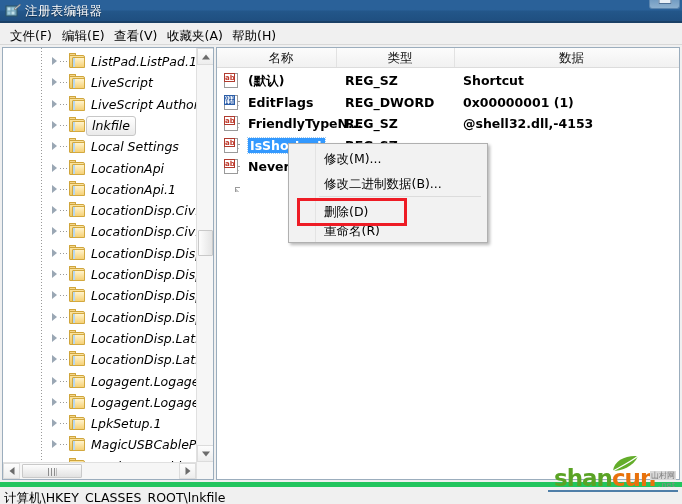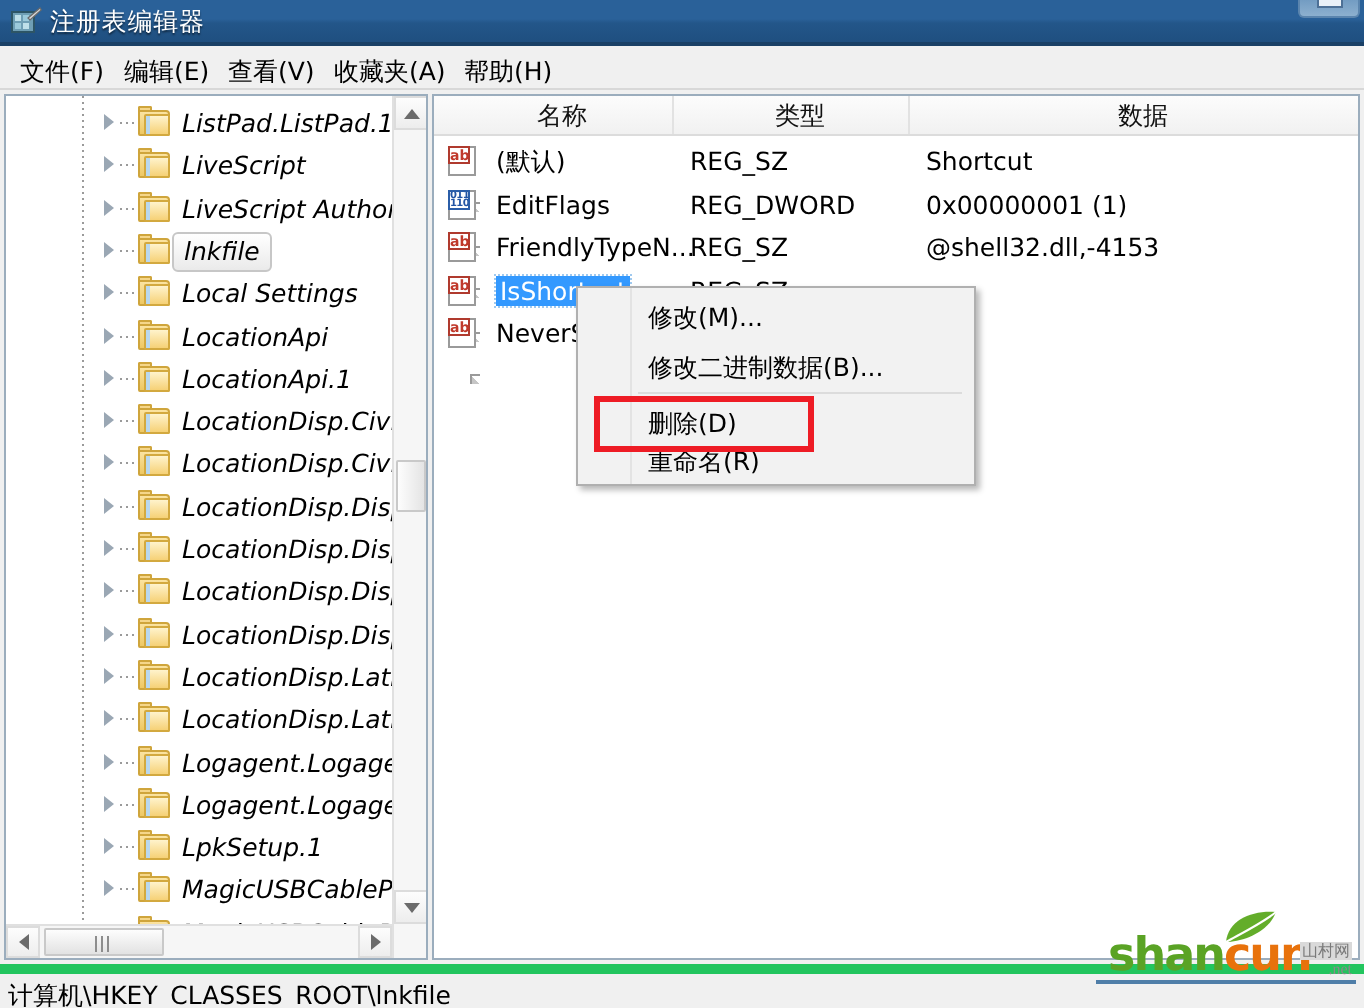--- a/index.html
+++ b/index.html
@@ -158,21 +158,21 @@
     border-bottom:1px solid #dcdcdc;box-sizing:border-box;
   }
   .lheader .col{
     position:absolute;top:0;height:19px;line-height:19px;
     font-size:12.5px;color:#111;padding-left:9px;
     border-right:1px solid #e2e2e2;box-sizing:border-box;text-align:center;
   }
   .lrow{
     position:absolute;left:0;width:100%;height:21px;line-height:21px;font-size:12.5px;
   }
-  .lcell{position:absolute;top:0;height:21px;line-height:21px;white-space:nowrap;}
+  .lcell{position:absolute;top:0;height:21px;line-height:21px;white-space:nowrap;font-weight:bold;}
   .cell-name{left:31px;}
   .cell-type{left:128px;}
   .cell-data{left:246px;}
   .name-hl{
     background:#3399ff;color:#fff;padding:0 2px;
     outline:1px dotted #9fc9ef;
   }
 
   
   .vicon{position:absolute;left:7px;top:3px;width:16px;height:33px;}
@@ -234,21 +234,21 @@
   .watermark{position:absolute;right:4px;bottom:12px;width:130px;height:34px;}
   .wm-shan{
     position:absolute;left:6px;bottom:2px;
     font-family:"DejaVu Sans",sans-serif;font-weight:bold;font-size:23px;
     letter-spacing:-1px;line-height:23px;
   }
   .wm-g{color:#5aa325;}
   .wm-o{color:#e8720c;}
   .wm-net{
     position:absolute;right:2px;bottom:3px;
-    font-size:8px;color:#8a8a8a;font-family:Liberation Serif, serif;line-height:9px;
+    font-size:8px;color:#8a8a8a;font-family:Liberation Mono, monospace;line-height:9px;
   }
   .wm-cn{
     position:absolute;right:2px;bottom:12px;
     font-size:8px;color:#7a7a7a;background:#d9d9d9;padding:0 1px;line-height:9px;
   }
   .wm-leaf{position:absolute;left:62px;bottom:16px;}
   .wm-rule{position:absolute;left:0;bottom:0;width:130px;height:2px;background:#4f7ea8;}
 </style>
 </head>
 <body>

